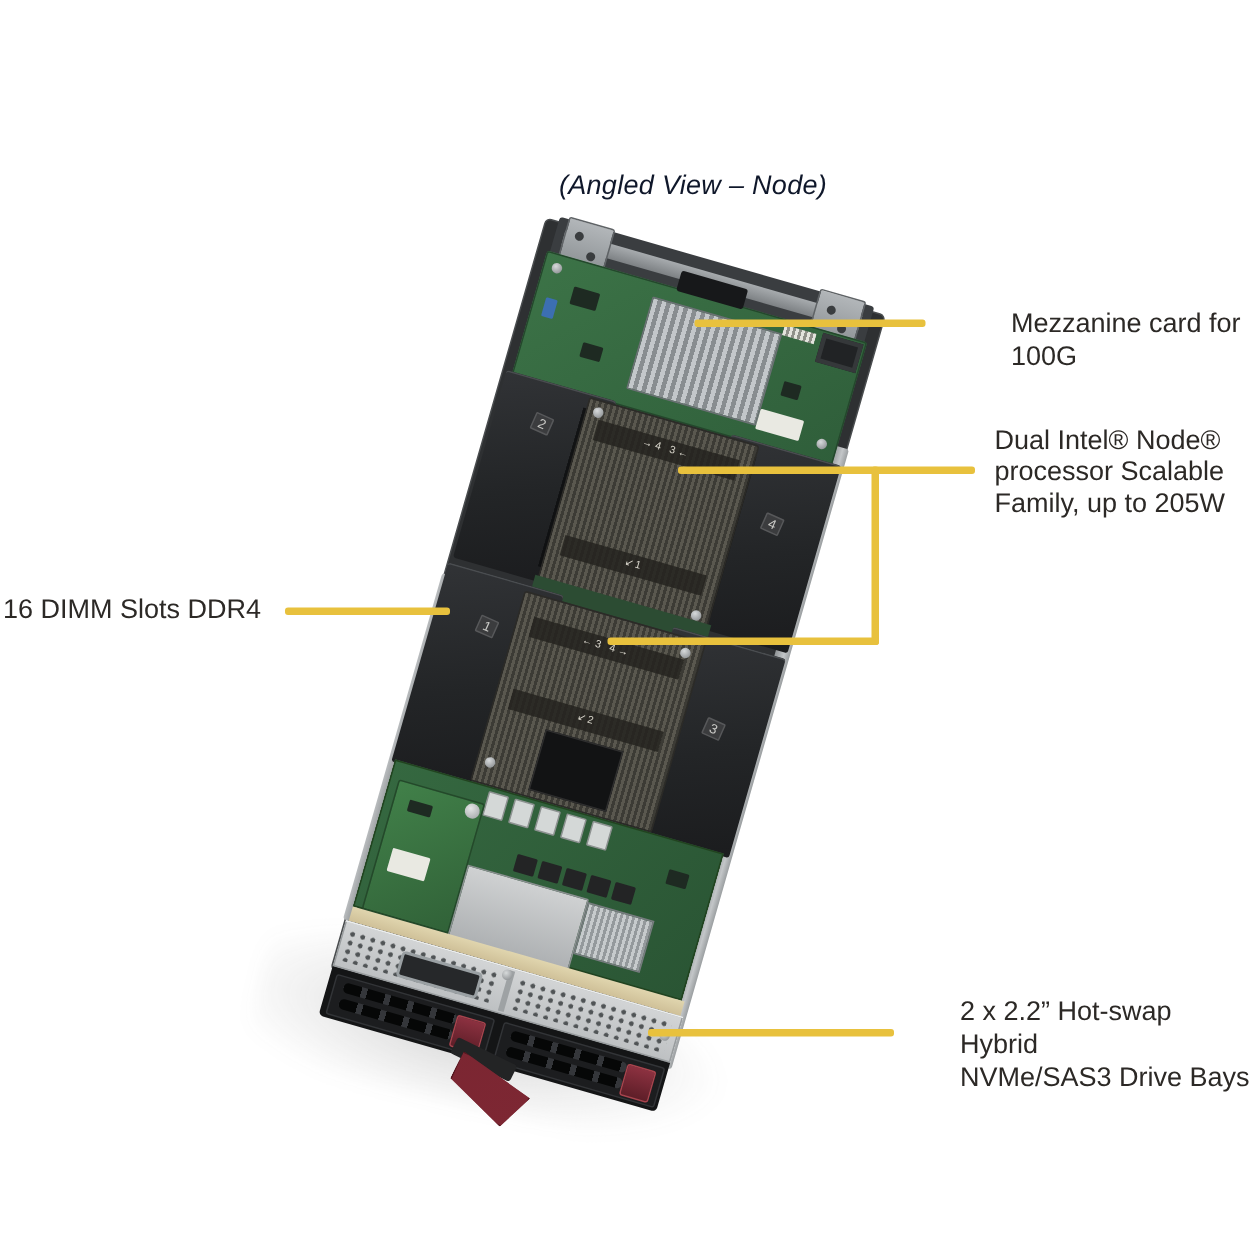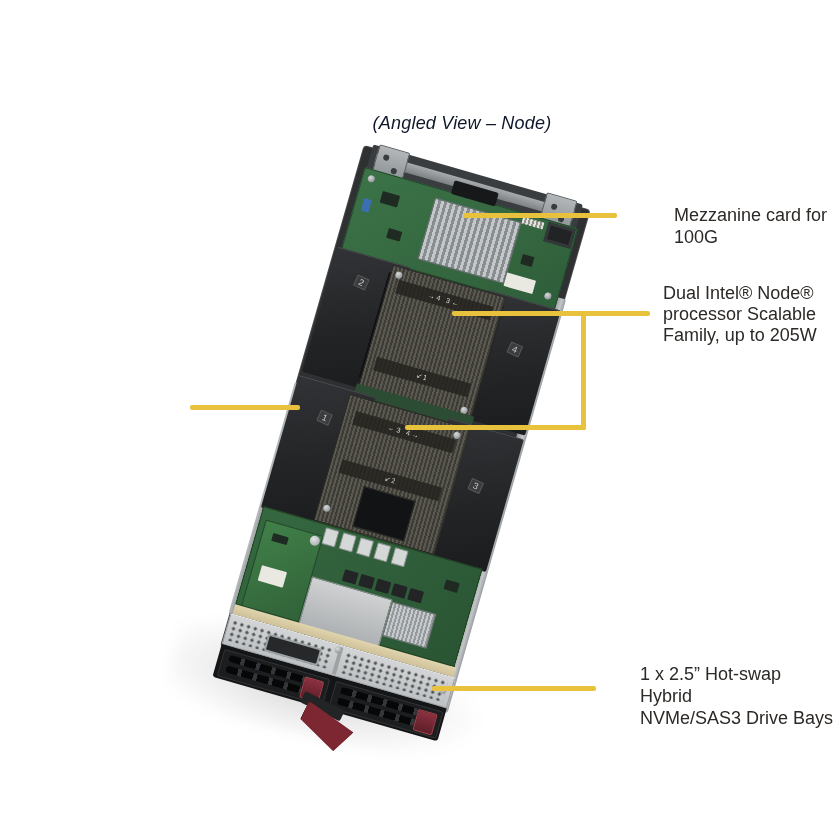--- a/index.html
+++ b/index.html
@@ -233,16 +233,17 @@
   <div class="abs cline cl-xeon-top"></div>
   <div class="abs cline cl-xeon-v"></div>
   <div class="abs cline cl-xeon-bot"></div>
   <div class="abs cline cl-dimm"></div>
   <div class="abs cline cl-drives"></div>
 
   <div class="abs lbl lbl-mezz">Mezzanine card for 100G</div>
   <div class="abs lbl lbl-xeon">Dual Intel® Node®
 processor Scalable
 Family, up to 205W</div>
-  <div class="abs lbl lbl-drives">1 x 2.5” Hot-swap Hybrid
+  <div class="abs lbl lbl-dimm">16 DIMM Slots DDR4</div>
+  <div class="abs lbl lbl-drives">2 x 2.2” Hot-swap Hybrid
 NVMe/SAS3 Drive Bays</div>
 
 </div>
 
 </body></html>

